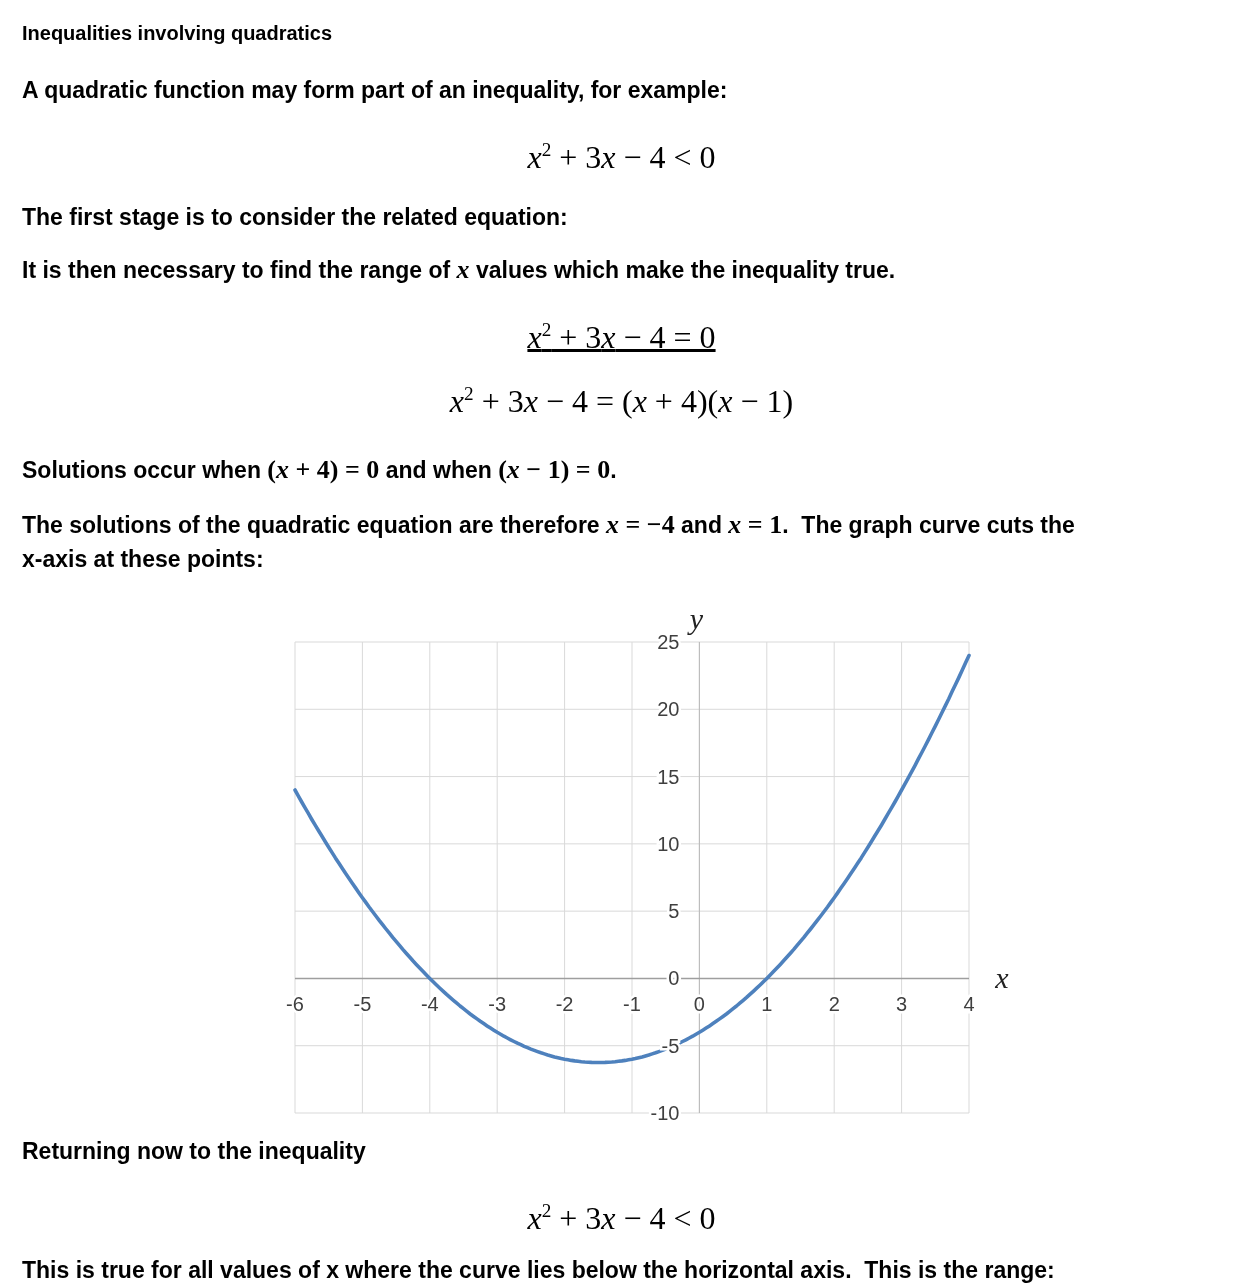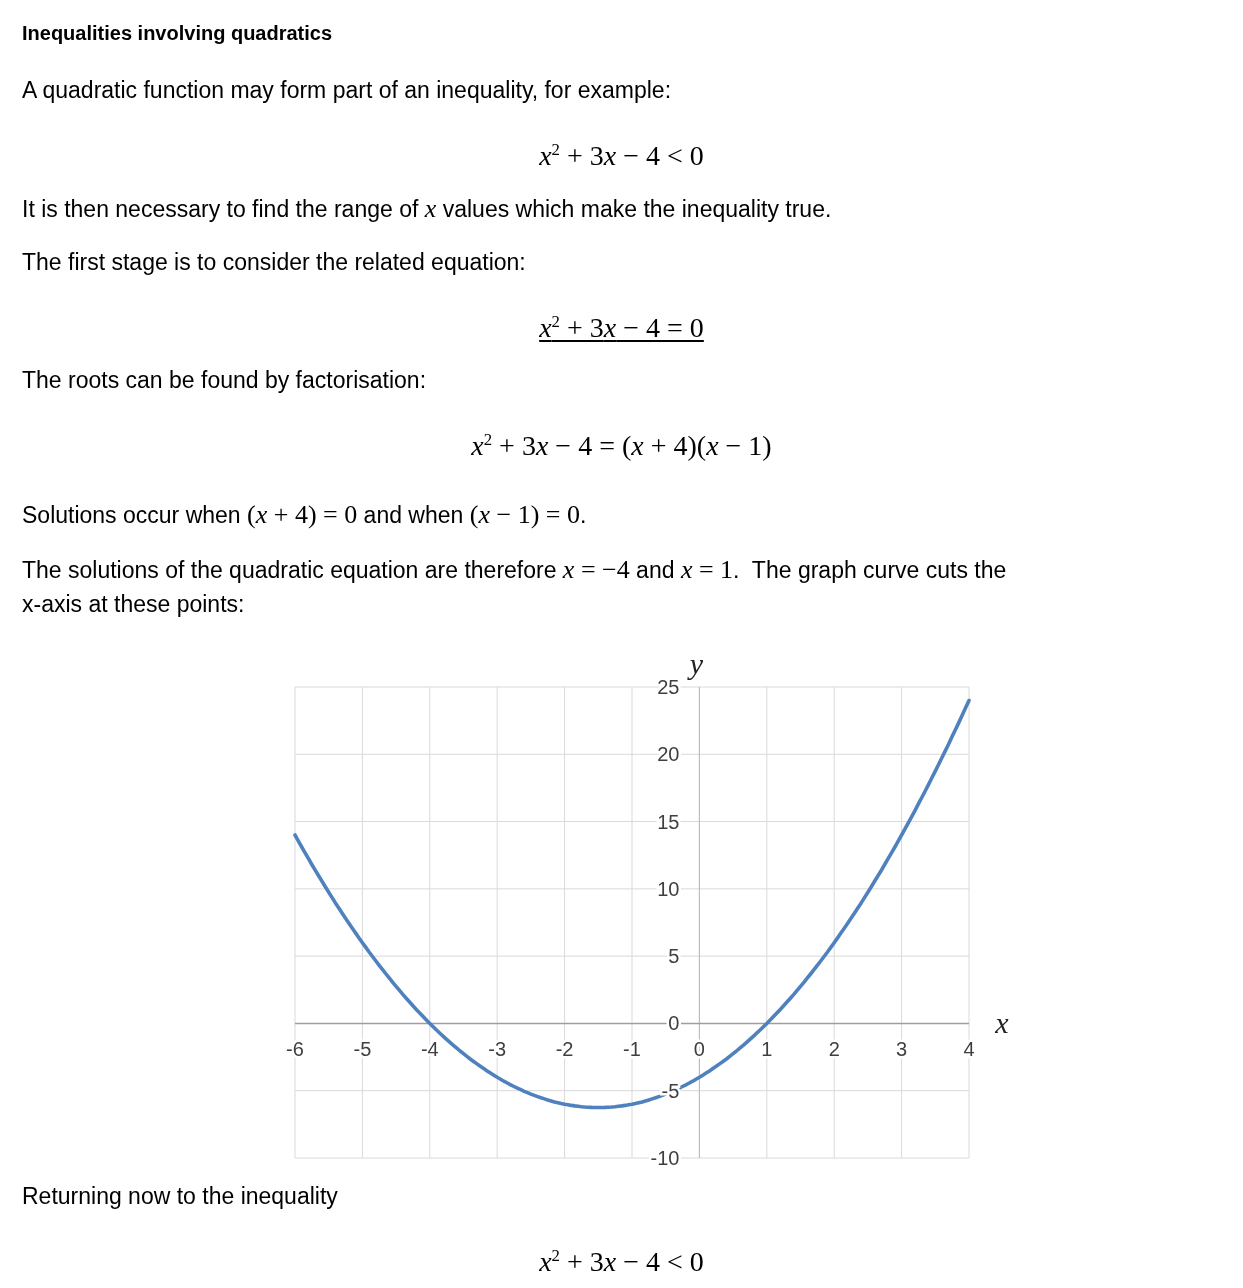--- a/index.html
+++ b/index.html
@@ -11,33 +11,34 @@
   }
   .doc{width:1243px;}
   .title{
     margin:18px 22px 0 22px;
     font-size:20px;font-weight:bold;line-height:30px;
   }
   .para{
     margin-left:22px;margin-right:20px;
     font-size:23px;line-height:30px;
     white-space:pre-wrap;
+    font-weight:bold;
   }
   .p1{margin-top:27px;}
   .p2{margin-top:16px;}
   .p3{margin-top:23px;}
   .p4{margin-top:14px;}
   .p5{margin-top:32px;}
   .p6{margin-top:4px;line-height:34px;}
   .p7{margin-top:12px;}
   .p8{margin-top:15px;}
   .eq{
     width:1243px;text-align:center;
     font-family:"Liberation Serif",serif;
-    font-size:28px;line-height:44px;
+    font-size:32px;line-height:44px;
     white-space:pre;
   }
   .eq i{font-family:"Liberation Serif",serif;}
   .eq sup{font-size:0.6em;}
   .eq1{margin-top:14px;}
   .eq2{margin-top:13px;text-decoration:underline;}
   .eq3{margin-top:14px;text-align:center;}
   .eq5{margin-top:13px;}
   .math{
     font-family:"Liberation Serif",serif;
@@ -54,27 +55,26 @@
 <body>
 
 <div class="doc">
 
   <div class="title">Inequalities involving quadratics</div>
 
   <p class="para p1">A quadratic function may form part of an inequality, for example:</p>
 
   <div class="eq eq1"><i>x</i><sup>2</sup> + 3<i>x</i> − 4 &lt; 0</div>
 
+  <p class="para p3">The first stage is to consider the related equation:</p>
+
   <p class="para p2">It is then necessary to find the range of <span class="math"><i>x</i></span> values which make the inequality true.</p>
-
-  <p class="para p3">The first stage is to consider the related equation:</p>
 
   <div class="eq eq2"><i>x</i><sup>2</sup> + 3<i>x</i> − 4 = 0</div>
 
-  <p class="para p4">The roots can be found by factorisation:</p>
 
   <div class="eq eq3"><i>x</i><sup>2</sup> + 3<i>x</i> − 4 = (<i>x</i> + 4)(<i>x</i> − 1)</div>
 
   <p class="para p5">Solutions occur when <span class="math">(<i>x</i> + 4) = 0</span> and when <span class="math">(<i>x</i> − 1) = 0</span>.</p>
 
   <p class="para p6">The solutions of the quadratic equation are therefore <span class="math"><i>x</i> = −4</span> and <span class="math"><i>x</i> = 1</span>.  The graph curve cuts the<br>x-axis at these points:</p>
 
   <div class="chart-wrap">
     <svg id="chart-svg" width="1243" height="525" viewBox="0 0 1243 525">
         <line x1="295" y1="43" x2="295" y2="514" stroke="#d9d9d9" stroke-width="1"></line>

